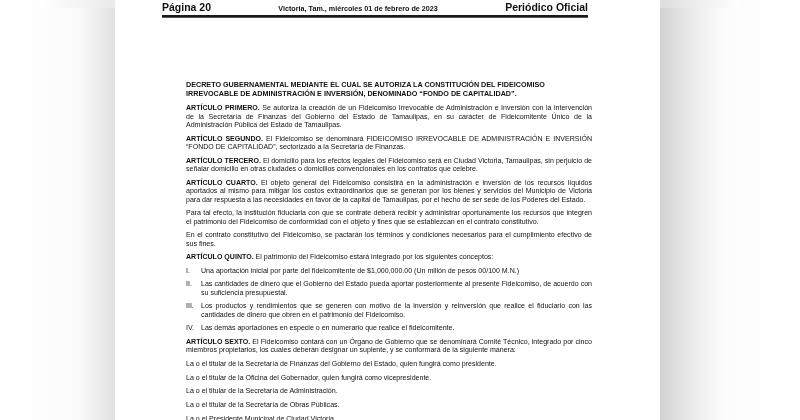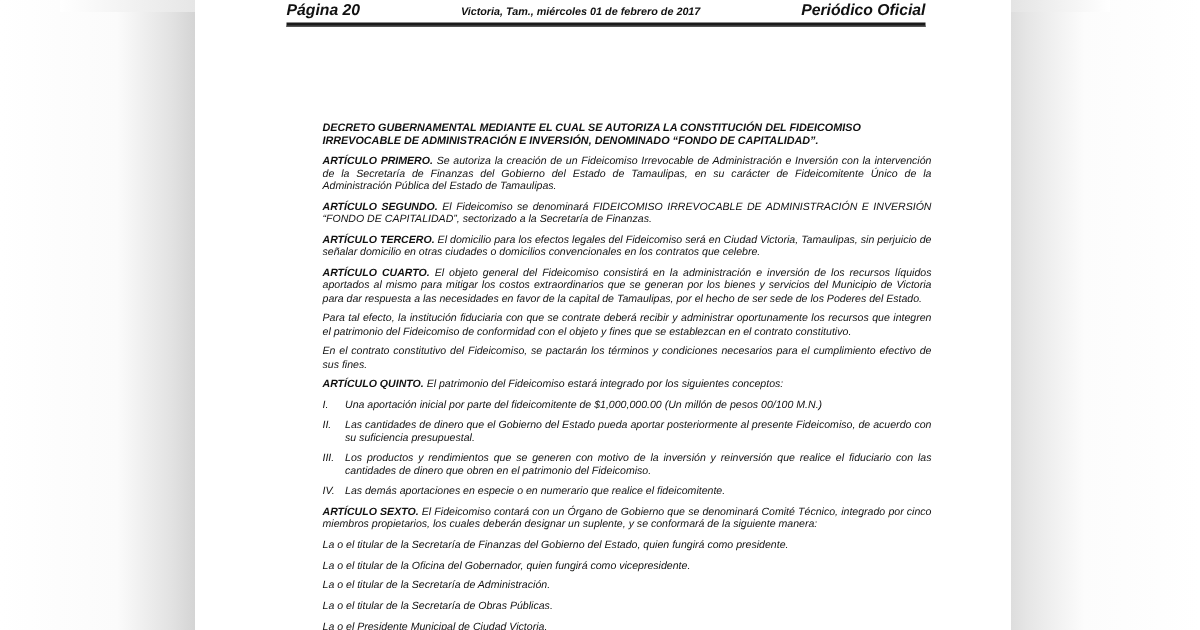--- a/index.html
+++ b/index.html
@@ -18,22 +18,22 @@
     }
     .bg-top-shade {
       position: absolute; left: 40px; top: 0; width: 90px; height: 8px;
       background: linear-gradient(90deg, #ffffff, #e6e6e6);
     }
     .bg-top-shade-r {
       position: absolute; left: 660px; top: 0; width: 80px; height: 8px;
       background: linear-gradient(90deg, #dedede, #ffffff);
     }
     .page {
-      position: absolute; left: 144px; top: 0; width: 530px; height: 420px;
-      background: #ffffff; overflow: hidden; font-style: italic;
+      position: absolute; left: 115px; top: 0; width: 530px; height: 420px;
+      background: #ffffff; overflow: hidden;
     }
     .header {
       position: absolute; left: 47px; top: 1px; width: 426px; height: 14px;
       display: flex; justify-content: space-between; align-items: baseline;
       color: #111;
     }
     .hdr-page { font-weight: bold; font-size: 10.5px; }
     .hdr-date { font-weight: bold; font-size: 7.2px; }
     .hdr-paper { font-weight: bold; font-size: 10.5px; }
     .rule {
@@ -62,21 +62,21 @@
 <body>
 
 <div class="bg-left"></div>
 <div class="bg-top-shade"></div>
 <div class="bg-right"></div>
 <div class="bg-top-shade-r"></div>
 
 <div class="page">
   <div class="header">
     <span class="hdr-page">Página 20</span>
-    <span class="hdr-date">Victoria, Tam., miércoles 01 de febrero de 2017</span>
+    <span class="hdr-date">Victoria, Tam., miércoles 01 de febrero de 2023</span>
     <span class="hdr-paper">Periódico Oficial</span>
   </div>
   <div class="rule"></div>
 
   <div class="content">
     <div class="title">DECRETO GUBERNAMENTAL MEDIANTE EL CUAL SE AUTORIZA LA CONSTITUCIÓN DEL FIDEICOMISO IRREVOCABLE DE ADMINISTRACIÓN E INVERSIÓN, DENOMINADO “FONDO DE CAPITALIDAD”.</div>
 
     <p class="para"><b>ARTÍCULO PRIMERO.</b><span> Se autoriza la creación de un Fideicomiso Irrevocable de Administración e Inversión con la intervención de la Secretaría de Finanzas del Gobierno del Estado de Tamaulipas, en su carácter de Fideicomitente Único de la Administración Pública del Estado de Tamaulipas.</span></p>
 
     <p class="para"><b>ARTÍCULO SEGUNDO.</b><span> El Fideicomiso se denominará FIDEICOMISO IRREVOCABLE DE ADMINISTRACIÓN E INVERSIÓN “FONDO DE CAPITALIDAD”, sectorizado a la Secretaría de Finanzas.</span></p>

